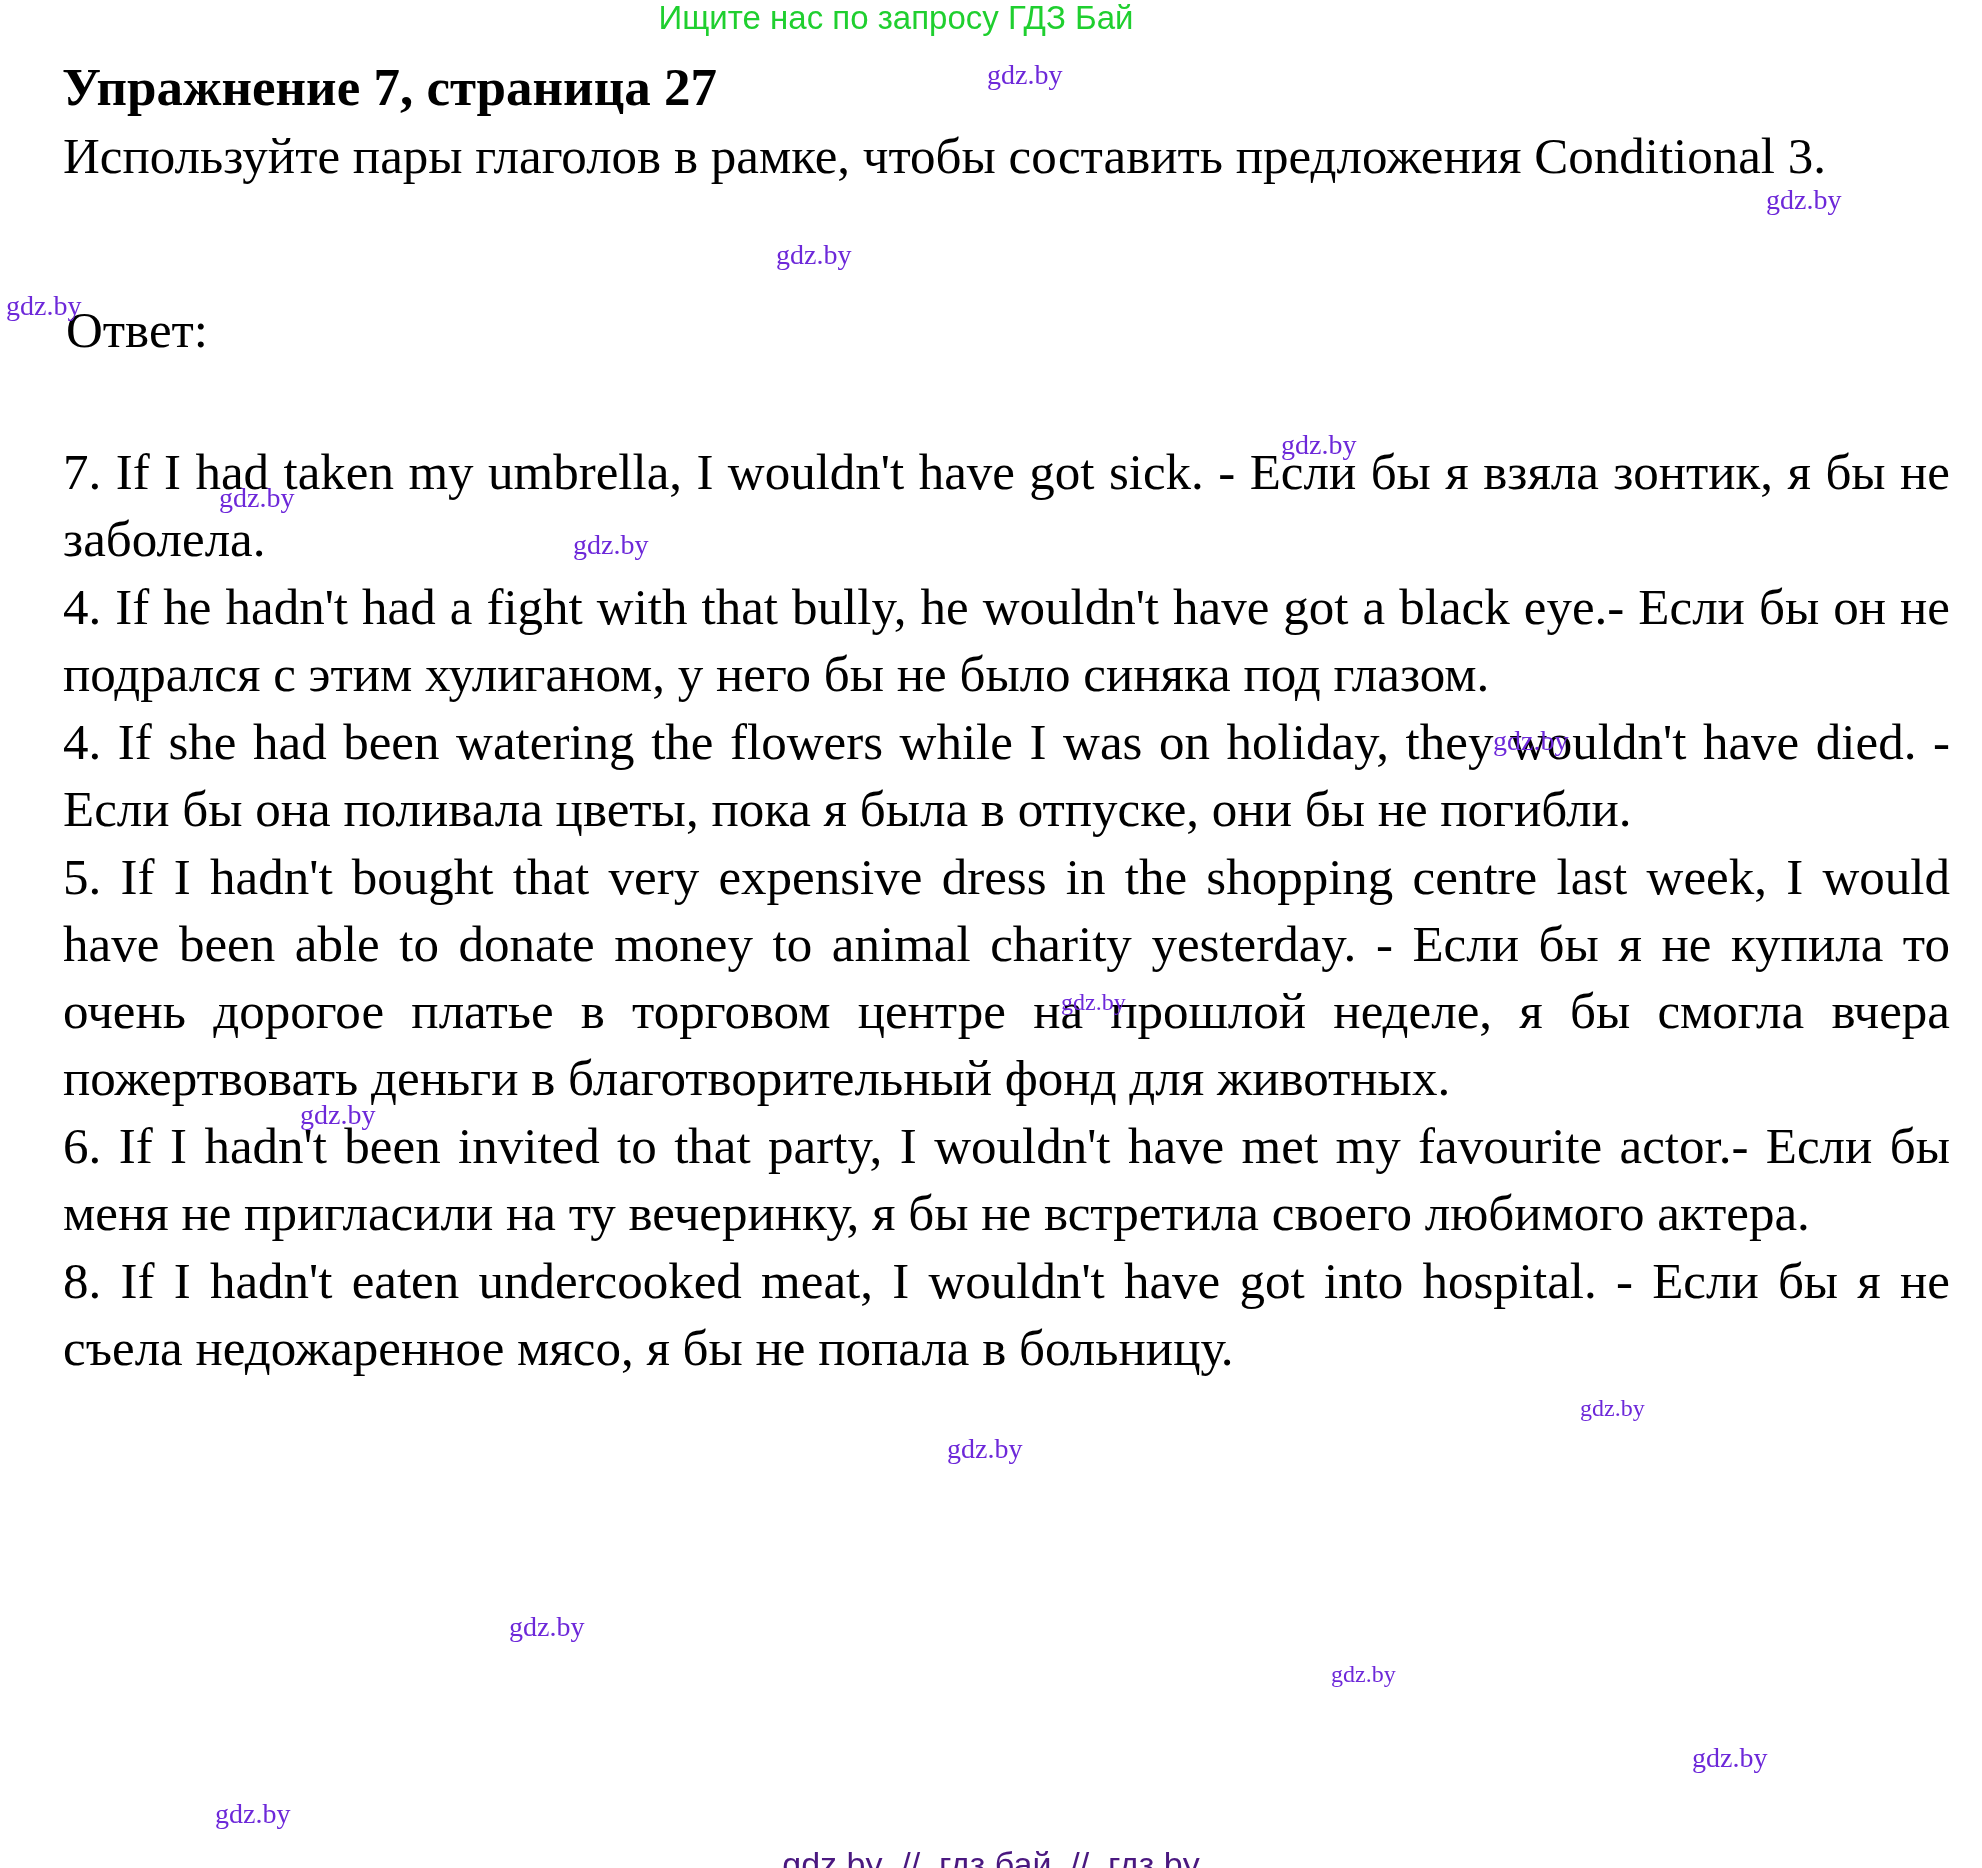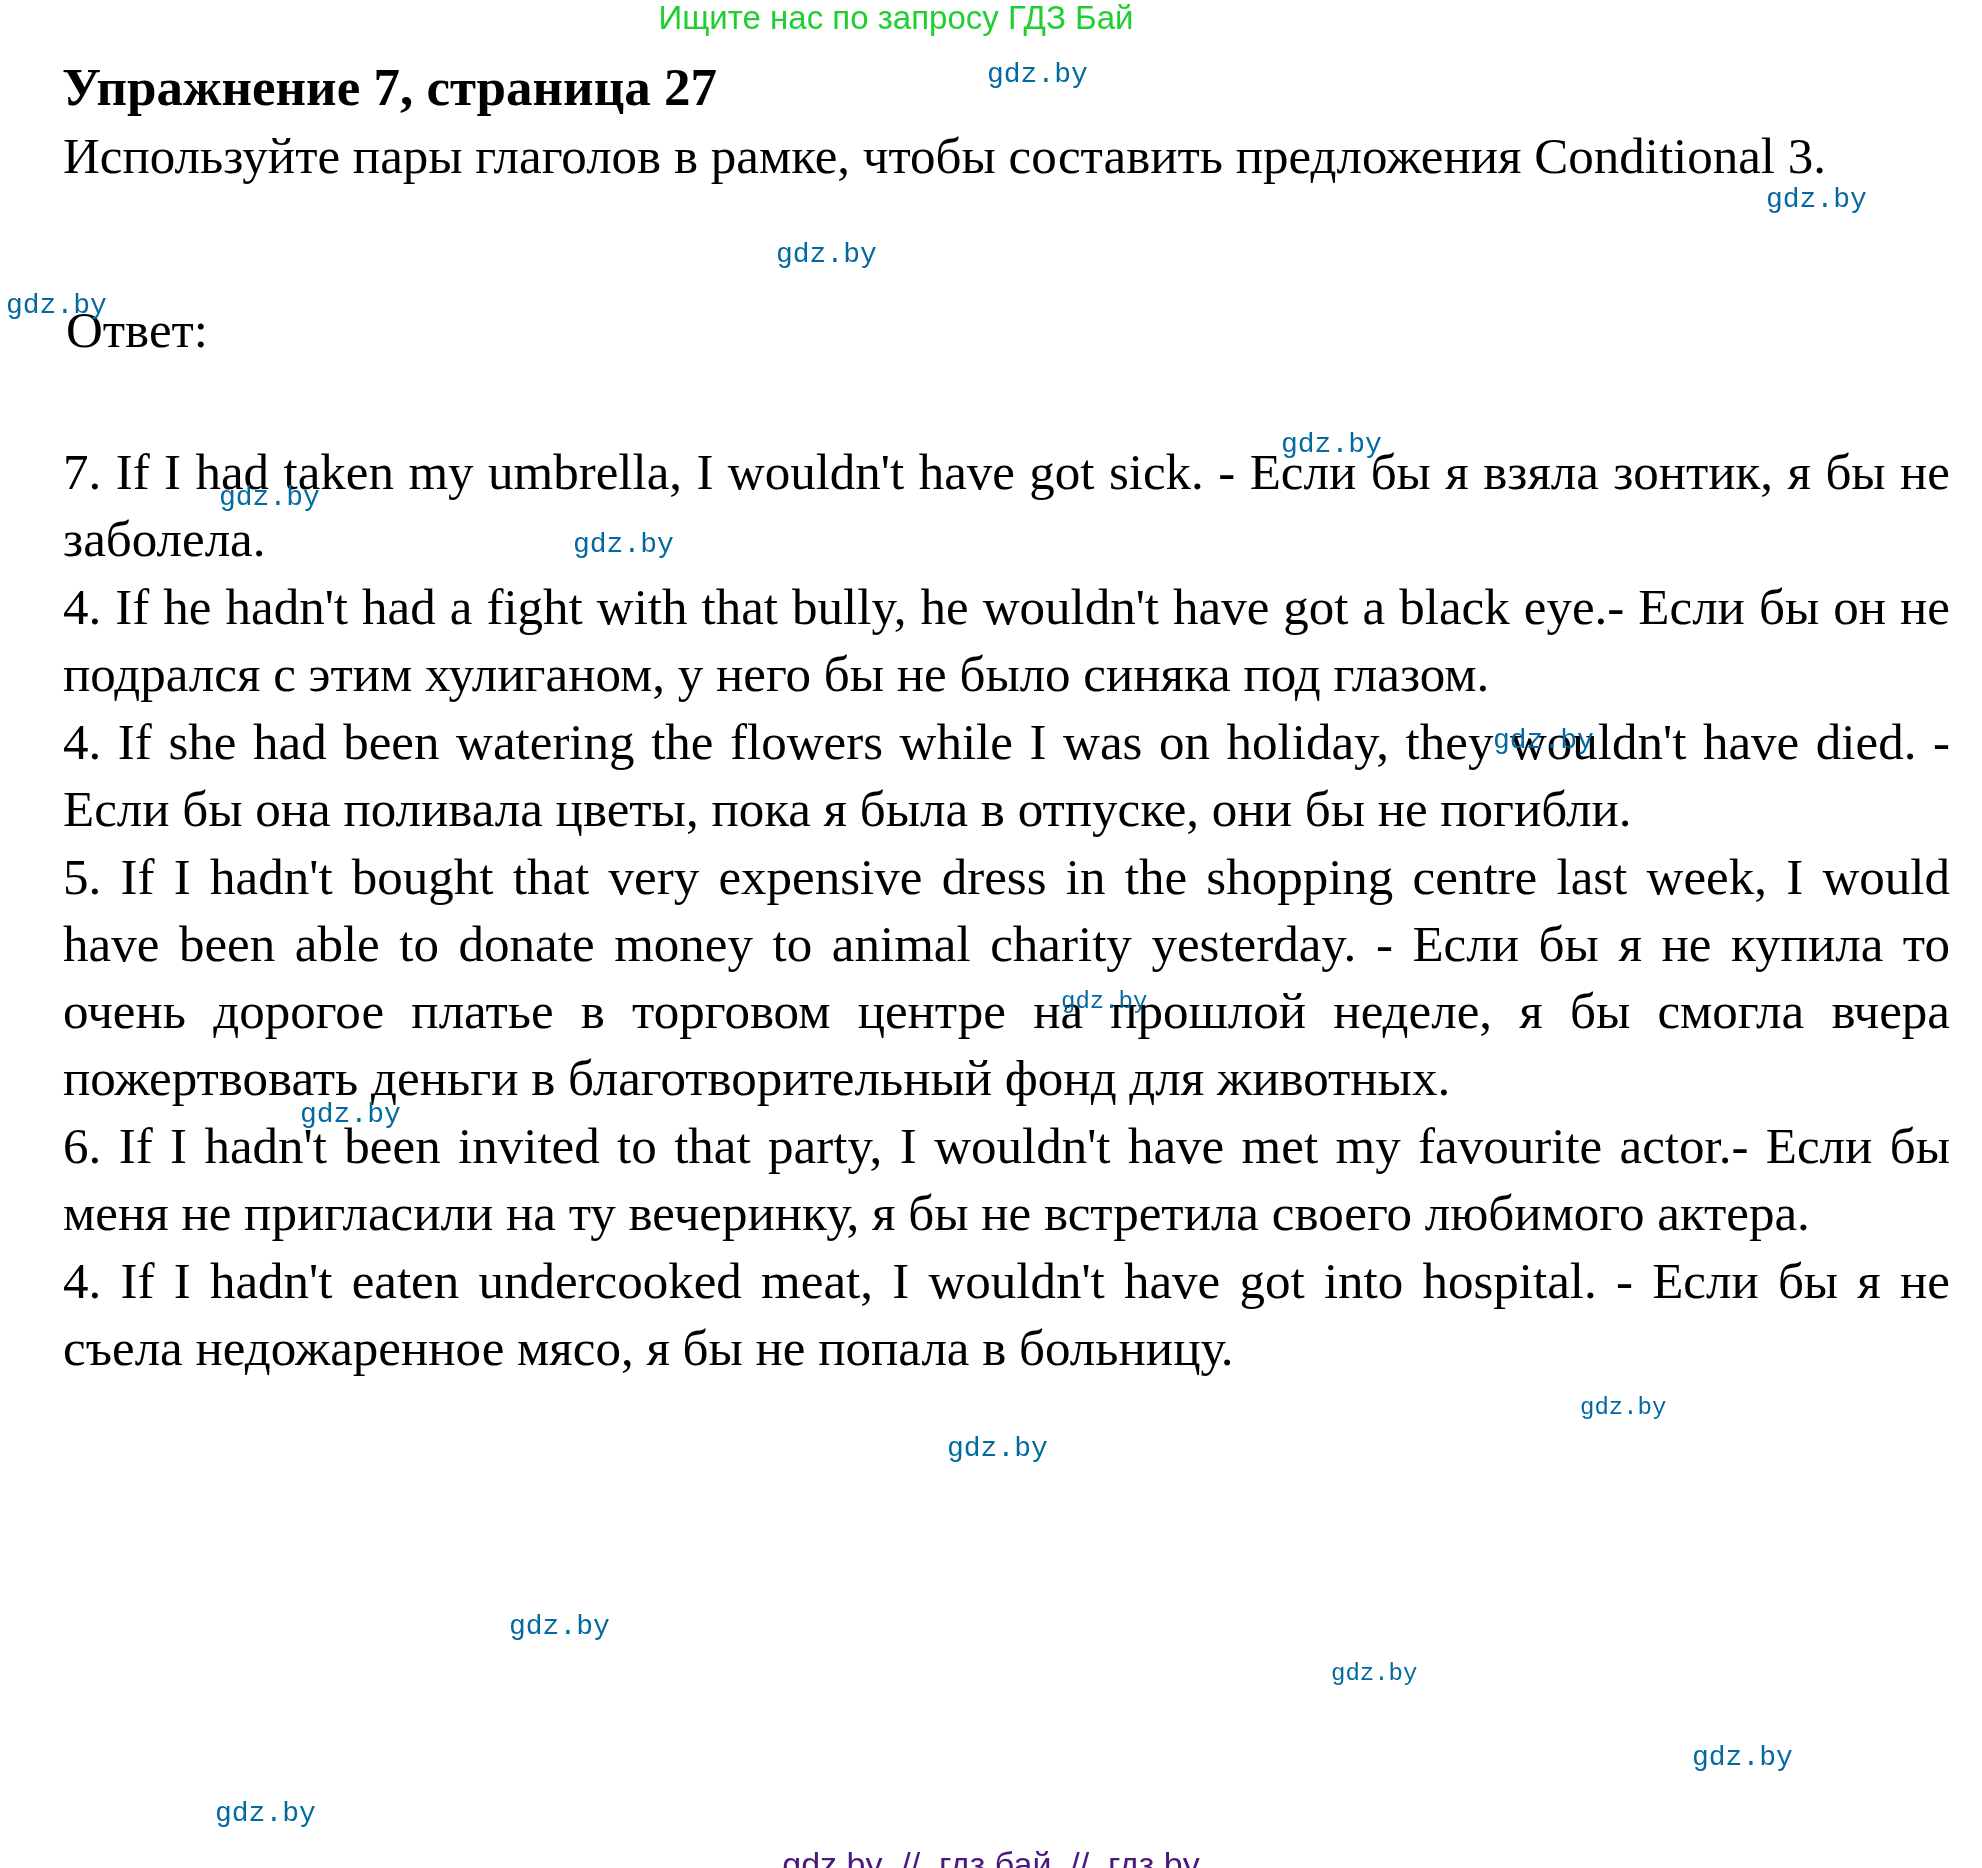--- a/index.html
+++ b/index.html
@@ -7,22 +7,22 @@
   .banner { position:absolute; top:0; left:0; width:1792px; text-align:center;
     font-family:"Liberation Sans", sans-serif; font-size:33px; color:#1fcf2f; line-height:36px; }
   .page { position:absolute; left:62px; width:1889px; top:54px;
     font-family:Liberation Serif, serif; color:#000; }
   .title { font-weight:bold; font-size:53px; line-height:66px; margin:0; height:68px; }
   .para { font-size:51px; line-height:67px; margin:1px; text-align:justify; }
   .gap-s { height:48px; }
   .gap-m { height:54px; }
   .gap-l { height:70px; }
   .answer-label { font-size:51px; line-height:67px; margin:4px; }
-  .wm { position:absolute; font-family:Liberation Mono, monospace; font-size:28px;
-    color:#0369a1; line-height:30px; }
+  .wm { position:absolute; font-family:Liberation Serif, serif; font-size:28px;
+    color:#6d28d9; line-height:30px; }
   .wm.small { font-size:24px; }
   .footer { position:absolute; top:1846px; left:0; width:1982px; text-align:center;
     font-family:"Liberation Sans", sans-serif; font-size:34px; color:#4a1880; line-height:36px;
     white-space:pre; }
 </style>
 </head>
 <body>
 
 <div class="banner">Ищите нас по запросу ГДЗ Бай</div>
 
@@ -32,21 +32,21 @@
   <div class="gap-m"></div>
   <div class="gap-s"></div>
   <p class="answer-label">Ответ:</p>
   <div class="gap-l"></div>
   <div>
     <p class="para">7. If I had taken my umbrella, I wouldn't have got sick. - Если бы я взяла зонтик, я бы не заболела.</p>
     <p class="para">4. If he hadn't had a fight with that bully, he wouldn't have got a black eye.- Если бы он не подрался с этим хулиганом, у него бы не было синяка под глазом.</p>
     <p class="para">4. If she had been watering the flowers while I was on holiday, they wouldn't have died. - Если бы она поливала цветы, пока я была в отпуске, они бы не погибли.</p>
     <p class="para">5. If I hadn't bought that very expensive dress in the shopping centre last week, I would have been able to donate money to animal charity yesterday. - Если бы я не купила то очень дорогое платье в торговом центре на прошлой неделе, я бы смогла вчера пожертвовать деньги в благотворительный фонд для животных.</p>
     <p class="para">6. If I hadn't been invited to that party, I wouldn't have met my favourite actor.- Если бы меня не пригласили на ту вечеринку, я бы не встретила своего любимого актера.</p>
-    <p class="para">4. If I hadn't eaten undercooked meat, I wouldn't have got into hospital. - Если бы я не съела недожаренное мясо, я бы не попала в больницу.</p>
+    <p class="para">8. If I hadn't eaten undercooked meat, I wouldn't have got into hospital. - Если бы я не съела недожаренное мясо, я бы не попала в больницу.</p>
   </div>
 </div>
 
 <div class="wm" style="left:987px;top:60px;">gdz.by</div>
 <div class="wm" style="left:1766px;top:185px;">gdz.by</div>
 <div class="wm" style="left:776px;top:240px;">gdz.by</div>
 <div class="wm" style="left:6px;top:291px;">gdz.by</div>
 <div class="wm" style="left:1281px;top:430px;">gdz.by</div>
 <div class="wm" style="left:219px;top:483px;">gdz.by</div>
 <div class="wm" style="left:573px;top:530px;">gdz.by</div>

